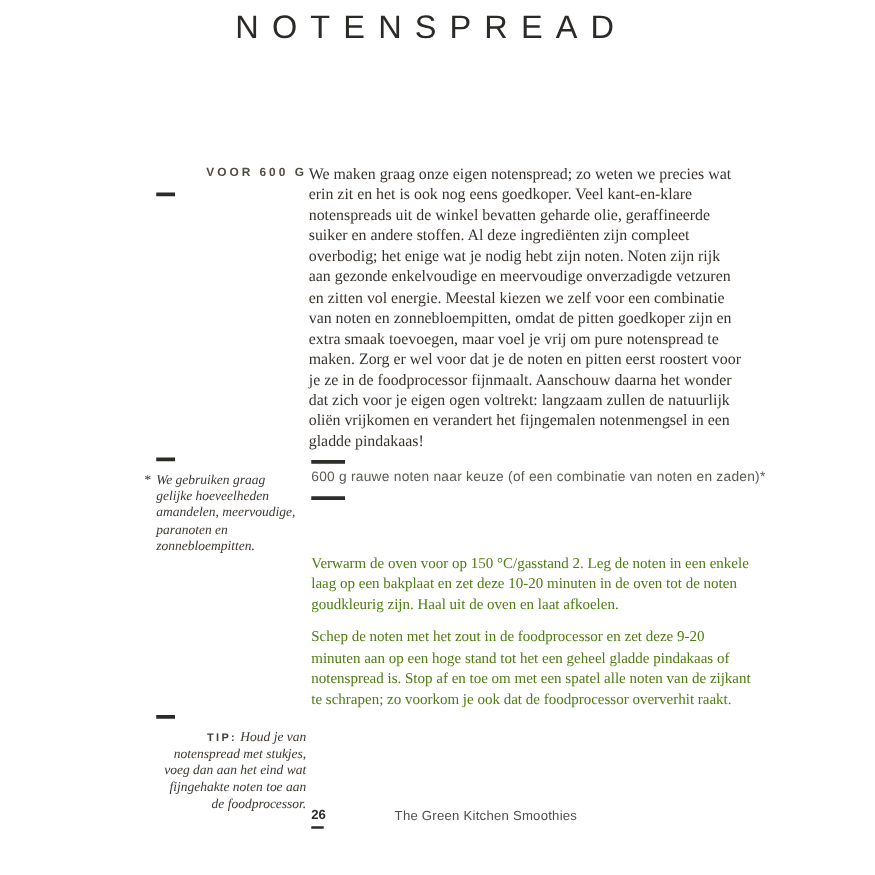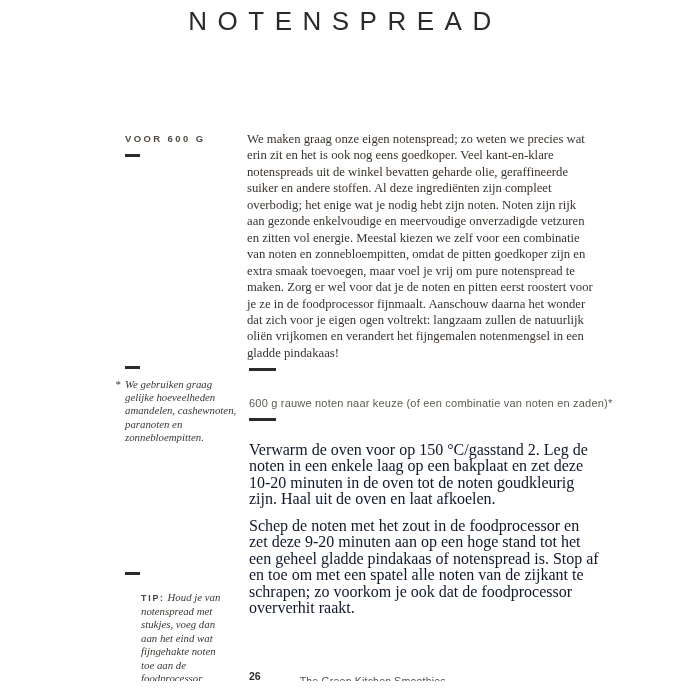--- a/index.html
+++ b/index.html
@@ -45,20 +45,21 @@
     position: absolute;
     left: 125px;
     top: 133px;
   }
   .yield-label {
     font-family: "Liberation Sans", sans-serif;
     font-size: 9.5px;
     font-weight: bold;
     letter-spacing: 2.4px;
     color: #514b45;
+    margin-left: 40px;
   }
   .yield .rule { margin-top: 10px; }
 
   .sidenote {
     position: absolute;
     left: 114px;
     top: 366px;
     width: 126px;
   }
   .sidenote .rule {
@@ -81,25 +82,26 @@
   }
 
   .tip {
     position: absolute;
     left: 125px;
     top: 572px;
     width: 120px;
   }
   .tip .rule { margin-bottom: 9px; }
   .tip-text-wrap {
-    margin: 16px;
+    margin: 0;
     font-style: italic;
     font-size: 10.8px;
     line-height: 13.4px;
     color: #3b3631;
+    text-align: right;
   }
   .tip-label {
     font-family: "Liberation Sans", sans-serif;
     font-style: normal;
     font-weight: bold;
     font-size: 8.8px;
     letter-spacing: 1.8px;
     color: #46413b;
   }
 
@@ -116,51 +118,51 @@
     line-height: 16.45px;
     color: #39332e;
   }
 
   .ingredients {
     position: absolute;
     left: 249px;
     top: 368px;
     width: 370px;
   }
-  .ingredient-lines { margin: 24px 0 6px; }
+  .ingredient-lines { margin: 3px 0 6px; }
   .ingredient-line {
     font-family: "Liberation Sans", sans-serif;
     font-size: 11px;
     line-height: 17.5px;
     letter-spacing: 0.2px;
     color: #5d5952;
     white-space: nowrap;
   }
 
   .method {
     position: absolute;
     left: 249px;
     top: 442px;
     width: 352px;
   }
   .method-step {
     margin: 0 0 10px 0;
-    font-size: 16px;
+    font-size: 12px;
     line-height: 16.45px;
-    color: #0f172a;
+    color: #4d7c0f;
   }
 
   
   .footer {
     position: absolute;
     left: 249px;
-    top: 670px;
+    top: 646px;
     display: flex;
-    align-items: flex-end;
-    gap: 3px;
+    align-items: flex-start;
+    gap: 19px;
     font-family: "Liberation Sans", sans-serif;
   }
   .page-number {
     display: block;
     font-weight: bold;
     font-size: 10.5px;
     color: #2f2c28;
   }
   .page-number-wrap .rule { margin-top: 3px; }
   .book-title {
@@ -184,21 +186,21 @@
     <div class="rule rule-15"></div>
   </aside>
 
   <section class="intro">
     <p class="intro-text">We maken graag onze eigen notenspread; zo weten we precies wat erin zit en het is ook nog eens goedkoper. Veel kant-en-klare notenspreads uit de winkel bevatten geharde olie, geraffineerde suiker en andere stoffen. Al deze ingrediënten zijn compleet overbodig; het enige wat je nodig hebt zijn noten. Noten zijn rijk aan gezonde enkelvoudige en meervoudige onverzadigde vetzuren en zitten vol energie. Meestal kiezen we zelf voor een combinatie van noten en zonnebloempitten, omdat de pitten goedkoper zijn en extra smaak toevoegen, maar voel je vrij om pure notenspread te maken. Zorg er wel voor dat je de noten en pitten eerst roostert voor je ze in de foodprocessor fijnmaalt. Aanschouw daarna het wonder dat zich voor je eigen ogen voltrekt: langzaam zullen de natuurlijk oliën vrijkomen en verandert het fijngemalen notenmengsel in een gladde pindakaas!</p>
   </section>
 
   <aside class="sidenote">
     <div class="rule rule-15"></div>
     <p class="sidenote-text">
-      <span class="sidenote-marker">*</span><span>We gebruiken graag gelijke hoeveelheden amandelen, cashewnoten, paranoten en zonnebloempitten.</span>
+      <span class="sidenote-marker">*</span><span>We gebruiken graag gelijke hoeveelheden amandelen, meervoudige, paranoten en zonnebloempitten.</span>
     </p>
   </aside>
 
   <section class="ingredients">
     <div class="rule rule-27"></div>
     <div class="ingredient-lines">
       <div class="ingredient-line">600 g rauwe noten naar keuze (of een combinatie van noten en zaden)*</div>
     </div>
     <div class="rule rule-27"></div>
   </section>

